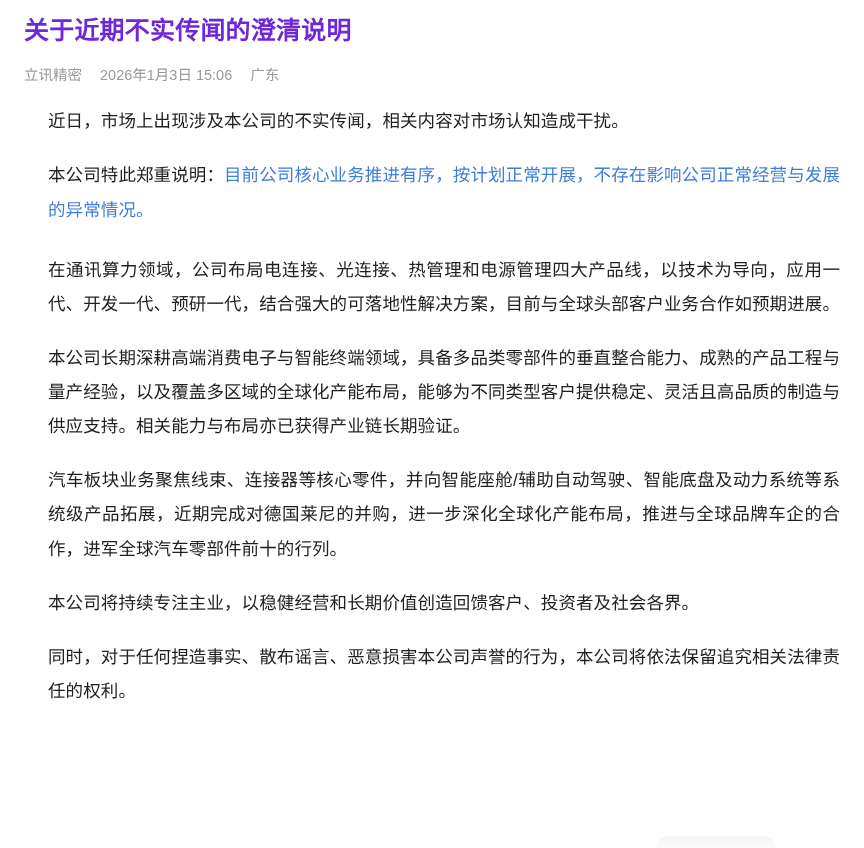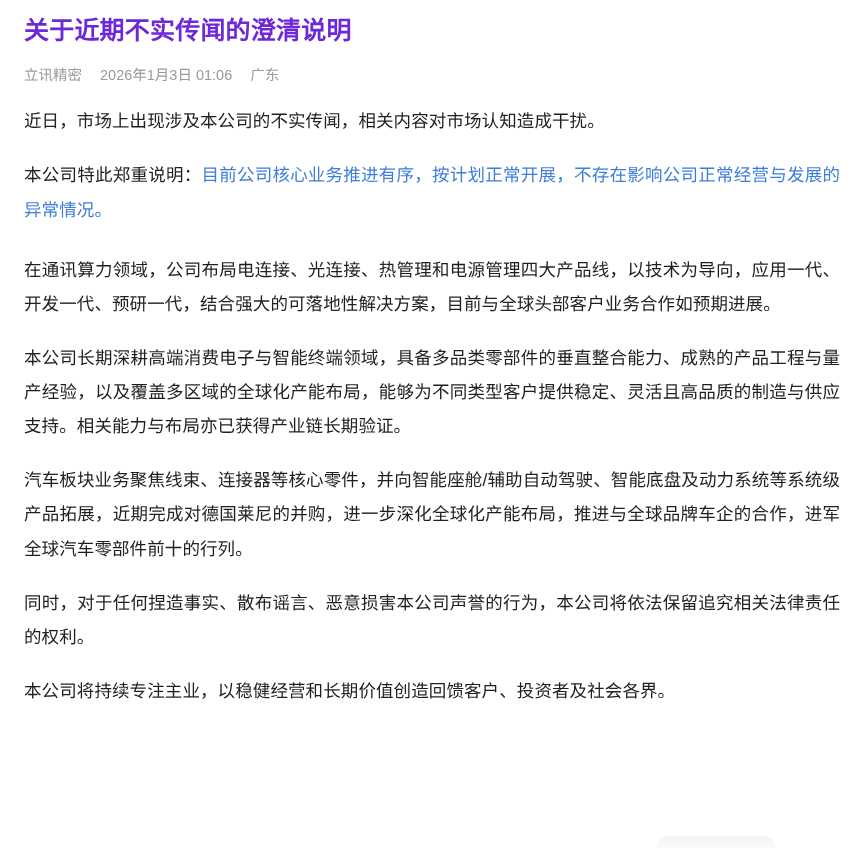--- a/index.html
+++ b/index.html
@@ -39,20 +39,21 @@
   }
   .meta-row > span {
     margin-right: 18px;
     white-space: nowrap;
   }
   .meta-row .meta-source {
     color: #9a9a9a;
   }
   .body-content {
     margin-top: 22px;
+    margin-left: 24px;
   }
   .para {
     font-size: 17.5px;
     line-height: 1.95;
     color: #1f1f1f;
     margin: 0 0 20px 0;
     text-align: justify;
     letter-spacing: 0.1px;
   }
   .para.emphasis-para {
@@ -83,21 +84,21 @@
 </style>
 </head>
 <body>
 
 <div class="page">
 
   <h1 class="article-title">关于近期不实传闻的澄清说明</h1>
 
   <div class="meta-row">
     <span class="meta-source">立讯精密</span>
-    <span class="meta-datetime">2026年1月3日 01:06</span>
+    <span class="meta-datetime">2026年1月3日 15:06</span>
     <span class="meta-location">广东</span>
   </div>
 
   <div class="body-content">
     <p class="para">
       <span>近日，市场上出现涉及本公司的不实传闻，相关内容对市场认知造成干扰。</span>
     </p>
 
     <p class="para emphasis-para">
       <span>本公司特此郑重说明：</span><span class="hl">目前公司核心业务推进有序，按计划正常开展，不存在影响公司正常经营与发展的异常情况。</span>
@@ -109,23 +110,23 @@
 
     <p class="para">
       <span>本公司长期深耕高端消费电子与智能终端领域，具备多品类零部件的垂直整合能力、成熟的产品工程与量产经验，以及覆盖多区域的全球化产能布局，能够为不同类型客户提供稳定、灵活且高品质的制造与供应支持。相关能力与布局亦已获得产业链长期验证。</span>
     </p>
 
     <p class="para">
       <span>汽车板块业务聚焦线束、连接器等核心零件，并向智能座舱/辅助自动驾驶、智能底盘及动力系统等系统级产品拓展，近期完成对德国莱尼的并购，进一步深化全球化产能布局，推进与全球品牌车企的合作，进军全球汽车零部件前十的行列。</span>
     </p>
 
     <p class="para">
-      <span>同时，对于任何捏造事实、散布谣言、恶意损害本公司声誉的行为，本公司将依法保留追究相关法律责任的权利。</span>
+      <span>本公司将持续专注主业，以稳健经营和长期价值创造回馈客户、投资者及社会各界。</span>
     </p>
 
     <p class="para">
-      <span>本公司将持续专注主业，以稳健经营和长期价值创造回馈客户、投资者及社会各界。</span>
+      <span>同时，对于任何捏造事实、散布谣言、恶意损害本公司声誉的行为，本公司将依法保留追究相关法律责任的权利。</span>
     </p>
   </div>
 
   <div class="ghost-button"></div>
   <div class="bottom-fade"></div>
 </div>
 
 </body></html>

